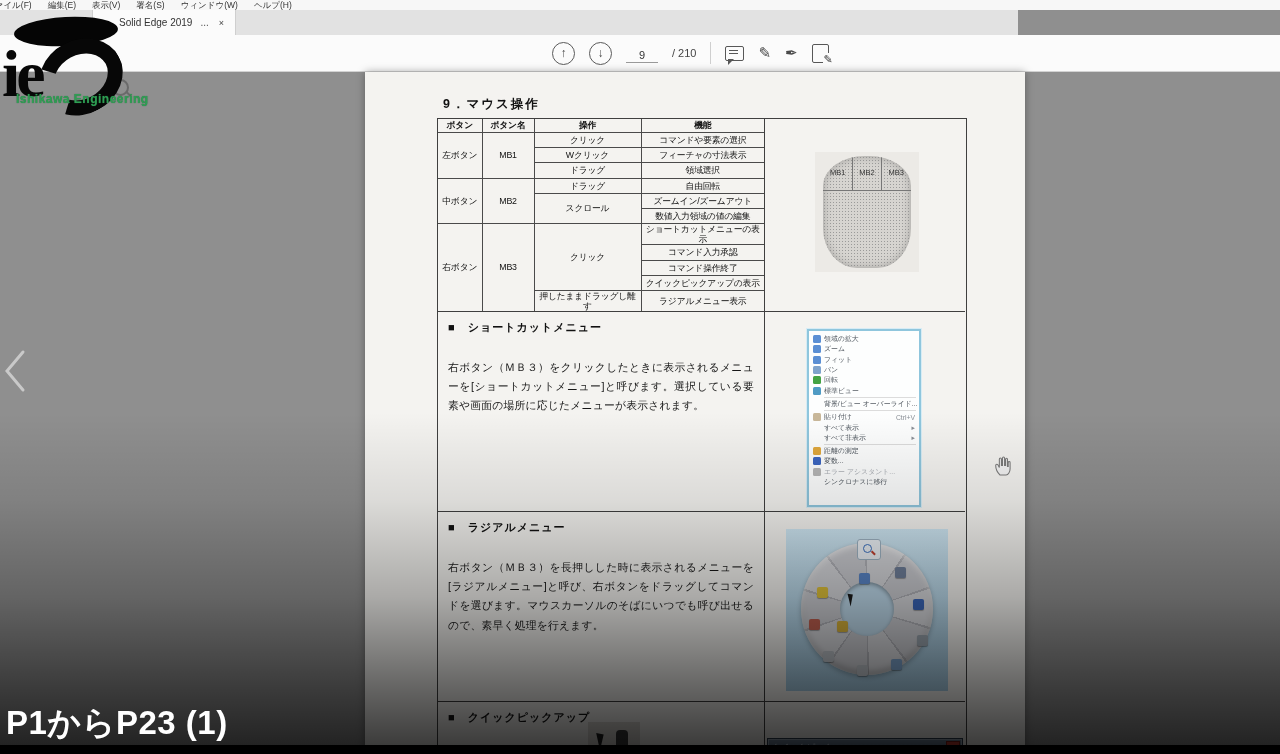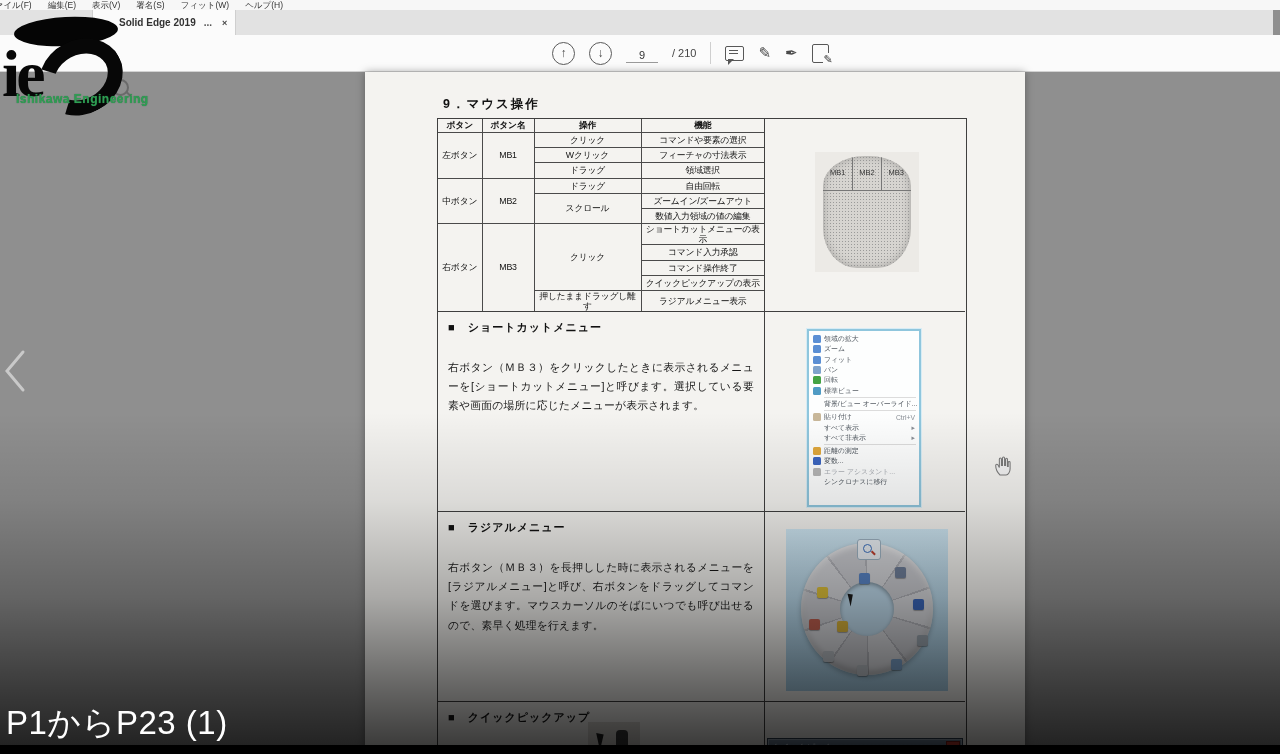--- a/index.html
+++ b/index.html
@@ -2,21 +2,21 @@
 <html><head>
 <meta charset="utf-8">
 <style>
   html,body{margin:0;padding:0;background:#000;}
   body{font-family:"Liberation Sans","DejaVu Sans",sans-serif;}
   #app{position:relative;width:1280px;height:754px;overflow:hidden;background:#8f8f8f;}
 
   
   .menubar{position:absolute;left:0;top:0;width:1280px;height:10px;background:#f7f7f7;overflow:hidden;}
   .menubar .mrow{display:flex;gap:16px;margin-left:-14px;line-height:11px;font-size:8.5px;color:#333;white-space:nowrap;}
-  .tabbar{position:absolute;left:0;top:10px;width:1273px;height:25px;background:#e2e2e2;font-weight:bold;}
+  .tabbar{position:absolute;left:0;top:10px;width:1018px;height:25px;background:#e2e2e2;}
   .partial-tab{position:absolute;left:54px;top:5px;font-size:10.5px;color:#333;}
   .doc-tab{position:absolute;left:92px;top:0;width:142px;height:25px;background:#fbfbfb;border-left:1px solid #cfcfcf;border-right:1px solid #cfcfcf;display:flex;align-items:center;}
   .doc-tab .tlabel{margin-left:26px;font-size:10px;color:#333;white-space:nowrap;}
   .doc-tab .tdots{margin-left:8px;font-size:10px;color:#555;}
   .doc-tab .tclose{margin-left:10px;font-size:9px;color:#444;cursor:pointer;}
   .toolbar{position:absolute;left:0;top:35px;width:1280px;height:36px;background:#fbfbfb;border-bottom:1px solid #d2d2d2;}
   .tb-center{position:absolute;left:552px;top:0;height:36px;display:flex;align-items:center;gap:14px;}
   .circ{width:21px;height:21px;border:1.5px solid #5a5a5a;border-radius:50%;display:flex;align-items:center;justify-content:center;font-size:12px;color:#444;background:#fff0;}
   .pagebox{width:32px;height:18px;border-bottom:1px solid #9a9a9a;display:flex;align-items:flex-end;justify-content:center;font-size:11px;color:#333;padding-bottom:1px;}
   .pagetotal{font-size:11px;color:#444;}
@@ -91,36 +91,36 @@
   .qpImg .cur{position:absolute;left:10px;top:10px;width:0;height:0;border-left:7px solid #1c1c1c;border-bottom:15px solid transparent;border-top:3px solid transparent;transform:rotate(-12deg);}
   .qpImg .fig{position:absolute;left:28px;top:8px;width:12px;height:20px;background:#3a3a3a;border-radius:4px 4px 1px 1px;}
   .qpBar{position:absolute;left:2px;top:36px;width:194px;height:17px;background:linear-gradient(180deg,#72869a,#4a5e72);border:1px solid #2d3d4e;box-shadow:inset 0 0 0 1px #9fb0c0;display:flex;align-items:center;}
   .qpBar .qlabel{font-size:8.5px;color:#e6eef6;margin-left:4px;white-space:nowrap;}
   .qpBar .qclose{margin-left:auto;margin-right:2px;width:12px;height:12px;background:#c23b2e;border:1px solid #7e1d14;color:#fff;font-size:8px;line-height:11px;text-align:center;}
 
   
   .vignette{position:absolute;left:0;top:71px;width:1280px;height:683px;z-index:60;pointer-events:none;
     background:linear-gradient(180deg,rgba(0,0,0,0) 0%,rgba(0,0,0,0) 50%,rgba(0,0,0,.10) 63%,rgba(0,0,0,.30) 77%,rgba(0,0,0,.58) 90%,rgba(0,0,0,.78) 100%);}
   .blackbar{position:absolute;left:0;top:745px;width:1280px;height:9px;background:#000;z-index:70;}
-  .vtitle{position:absolute;left:6px;top:701px;z-index:80;font-size:33px;color:#fff;letter-spacing:.5px;}
+  .vtitle{position:absolute;left:6px;top:701px;z-index:80;font-size:33px;color:#fff;letter-spacing:.5px;font-weight:bold;}
   .chevron{position:absolute;left:2px;top:348px;z-index:55;}
   .handcur{position:absolute;left:992px;top:453px;z-index:55;}
 </style>
 </head>
 <body>
 
 <div id="app">
 
   <div class="menubar">
     <div class="mrow">
       <span>ファイル(F)</span>
       <span>編集(E)</span>
       <span>表示(V)</span>
       <span>署名(S)</span>
-      <span>フィット(W)</span>
+      <span>ウィンドウ(W)</span>
       <span>ヘルプ(H)</span>
     </div>
   </div>
 
   <div class="tabbar">
     <span class="partial-tab">ール</span>
     <div class="doc-tab">
       <span class="tlabel">Solid Edge 2019</span>
       <span class="tdots">...</span>
       <span class="tclose">×</span>

